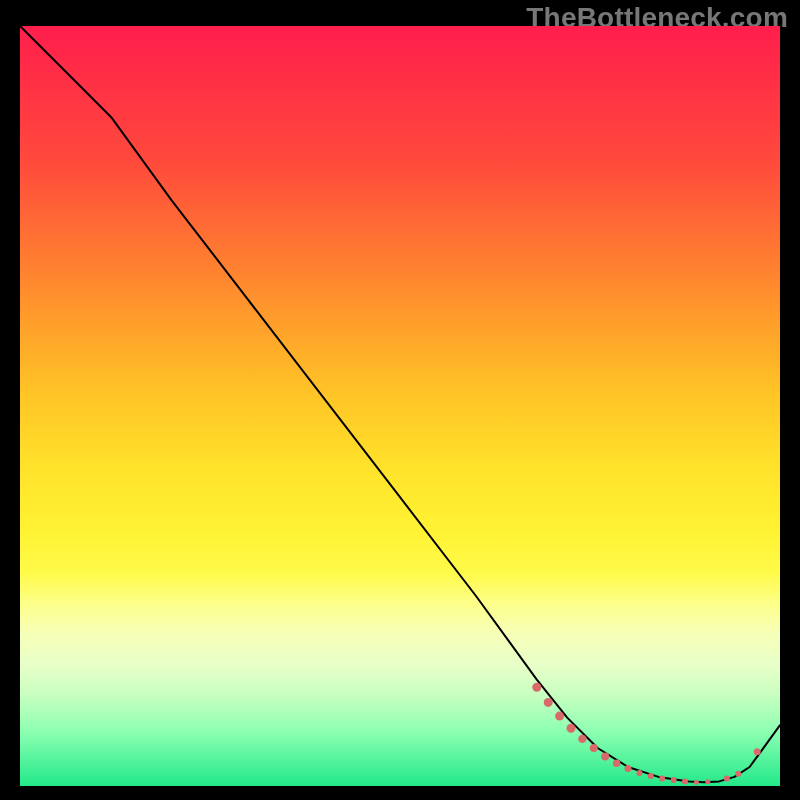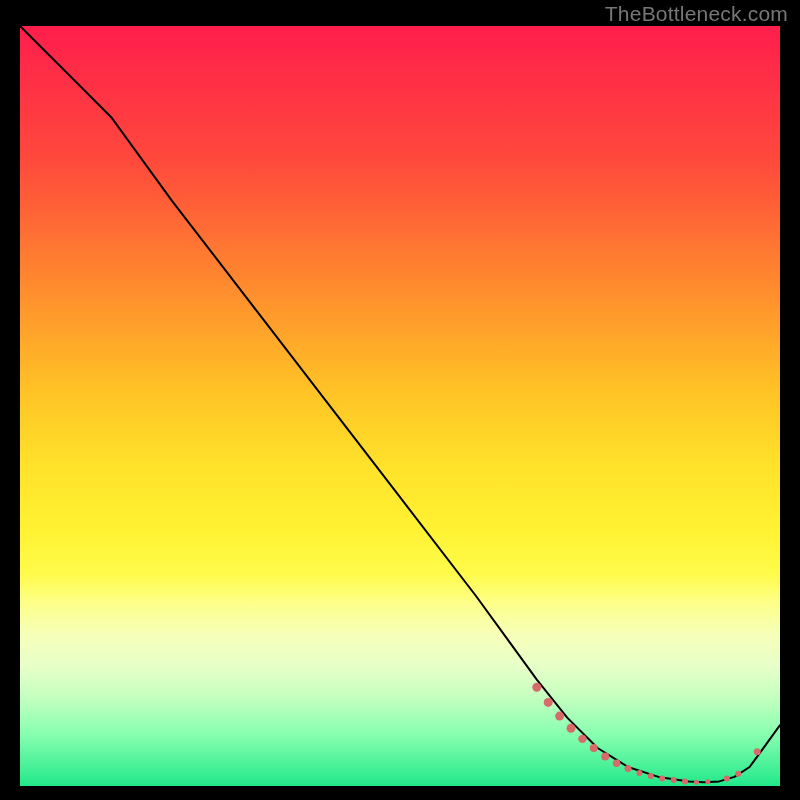--- a/index.html
+++ b/index.html
@@ -45,22 +45,22 @@
     top: 0;
     width: 760px;
     height: 760px;
     overflow: visible;
   }
   .watermark {
     position: absolute;
     top: 2px;
     right: 12px;
     color: #777;
-    font-size: 21px;
-    font-weight: 400;
+    font-size: 28px;
+    font-weight: 700;
     letter-spacing: 0.2px;
     user-select: none;
   }
 </style>
 </head>
 <body>
 
 <div class="wrap">
   <div class="watermark">TheBottleneck.com</div>
 

